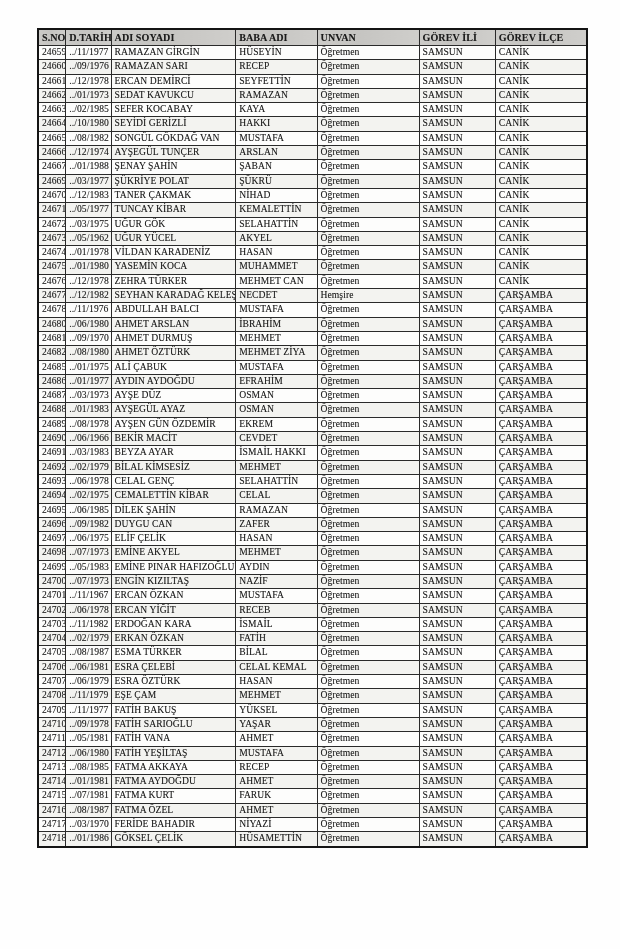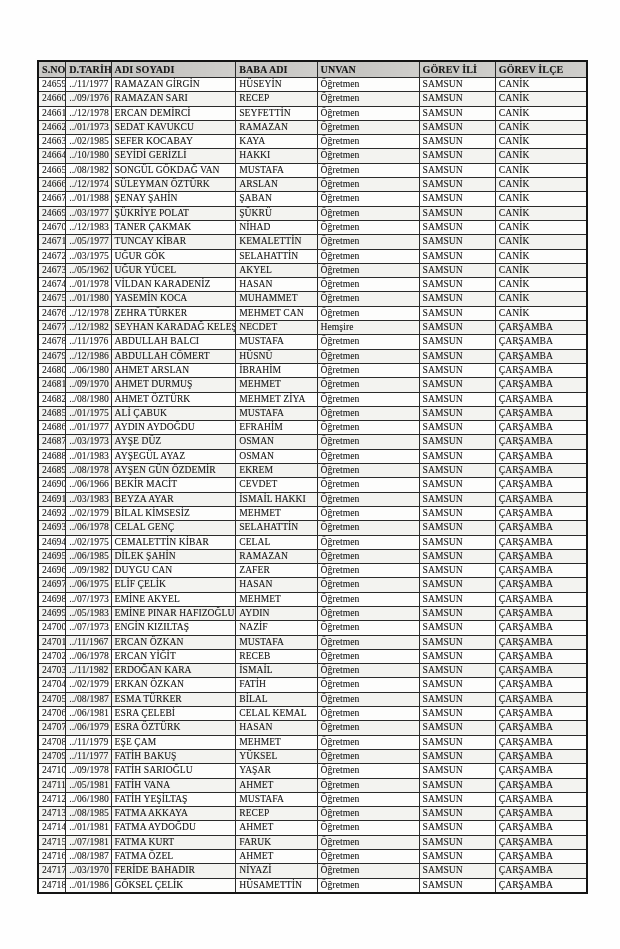--- a/index.html
+++ b/index.html
@@ -24,21 +24,20 @@
     background: #fefefe;
   }
   table.roster {
     position: absolute;
     left: 37px;
     top: 28px;
     width: 551px;
     border-collapse: collapse;
     table-layout: fixed;
     border: 2px solid #141414;
-    margin-top: 32px;
   }
   table.roster th,
   table.roster td {
     border: 1px solid #2a2a2a;
     padding: 0 3px;
     overflow: hidden;
     white-space: nowrap;
     text-overflow: clip;
     vertical-align: middle;
   }
@@ -164,21 +163,21 @@
           <td class="col-1">../08/1982</td>
           <td class="col-2">SONGÜL GÖKDAĞ VAN</td>
           <td class="col-3">MUSTAFA</td>
           <td class="col-4 c-unvan">Öğretmen</td>
           <td class="col-5">SAMSUN</td>
           <td class="col-6">CANİK</td>
         </tr>
         <tr>
           <td class="col-0">24666</td>
           <td class="col-1">../12/1974</td>
-          <td class="col-2">SÜLEYMAN ÖZTÜRK</td>
+          <td class="col-2">AYŞEGÜL TUNÇER</td>
           <td class="col-3">ARSLAN</td>
           <td class="col-4 c-unvan">Öğretmen</td>
           <td class="col-5">SAMSUN</td>
           <td class="col-6">CANİK</td>
         </tr>
         <tr>
           <td class="col-0">24667</td>
           <td class="col-1">../01/1988</td>
           <td class="col-2">ŞENAY ŞAHİN</td>
           <td class="col-3">ŞABAN</td>
@@ -270,29 +269,20 @@
         <tr>
           <td class="col-0">24678</td>
           <td class="col-1">../11/1976</td>
           <td class="col-2">ABDULLAH BALCI</td>
           <td class="col-3">MUSTAFA</td>
           <td class="col-4 c-unvan">Öğretmen</td>
           <td class="col-5">SAMSUN</td>
           <td class="col-6">ÇARŞAMBA</td>
         </tr>
         <tr>
-          <td class="col-0">24679</td>
-          <td class="col-1">../12/1986</td>
-          <td class="col-2">ABDULLAH CÖMERT</td>
-          <td class="col-3">HÜSNÜ</td>
-          <td class="col-4 c-unvan">Öğretmen</td>
-          <td class="col-5">SAMSUN</td>
-          <td class="col-6">ÇARŞAMBA</td>
-        </tr>
-        <tr>
           <td class="col-0">24680</td>
           <td class="col-1">../06/1980</td>
           <td class="col-2">AHMET ARSLAN</td>
           <td class="col-3">İBRAHİM</td>
           <td class="col-4 c-unvan">Öğretmen</td>
           <td class="col-5">SAMSUN</td>
           <td class="col-6">ÇARŞAMBA</td>
         </tr>
         <tr>
           <td class="col-0">24681</td>

